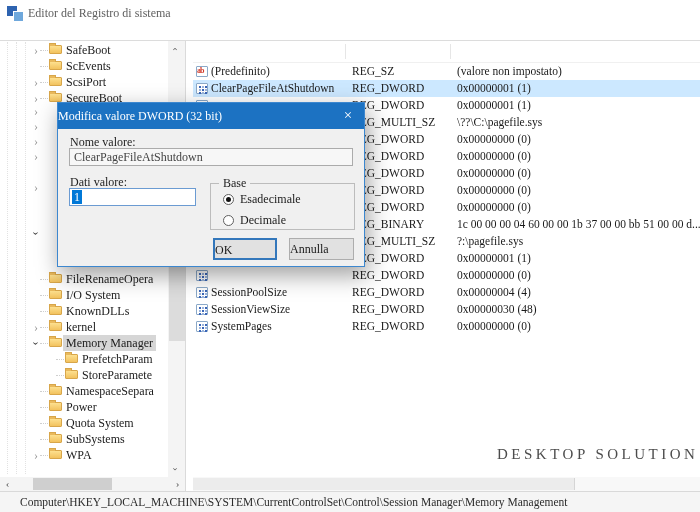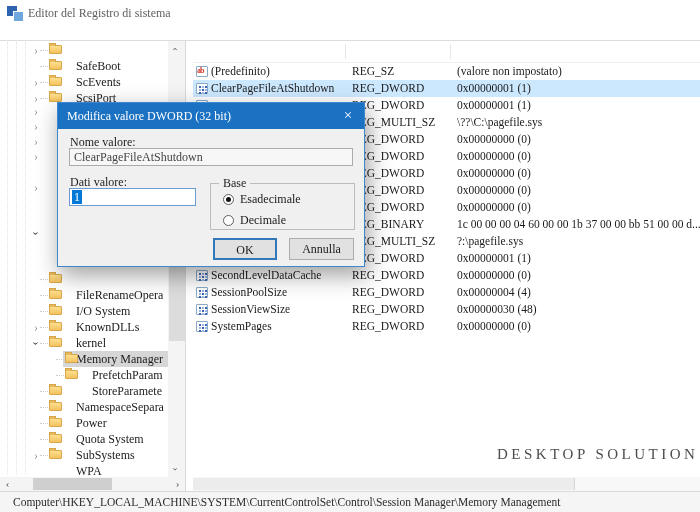--- a/index.html
+++ b/index.html
@@ -31,21 +31,21 @@
   .chev{position:absolute;top:0;width:10px;height:16px;text-align:center;}
   .chev::before{display:inline-block;font-size:12px;line-height:15px;color:#9a9a9a;}
   .chev.collapsed::before{content:"\203A";}
   .chev.expanded::before{content:"\203A";transform:rotate(90deg);color:#3f3f3f;}
   .trow.lv1 .chev{left:20px;} .trow.lv2 .chev{left:31px;} .trow.lv3 .chev{left:47px;}
   .folder{position:absolute;top:3px;width:13px;height:9px;background:linear-gradient(180deg,#fde08f,#f2c25e);
           border:1px solid #d8a64a;border-radius:1px;box-sizing:border-box;}
   .folder::before{content:"";position:absolute;left:-1px;top:-3px;width:5px;height:2px;background:#e9b95c;
           border:1px solid #d8a64a;border-bottom:none;}
   .trow.lv1 .folder{left:37px;} .trow.lv2 .folder{left:49px;} .trow.lv3 .folder{left:65px;}
-  .tlabel{position:absolute;top:16px;padding:0 13px;color:#1a1a1a;}
+  .tlabel{position:absolute;top:0;padding:0 3px;color:#1a1a1a;}
   .trow.lv1 .tlabel{left:51px;} .trow.lv2 .tlabel{left:63px;} .trow.lv3 .tlabel{left:79px;}
   .tlabel.selected{background:var(--tree-selection,#d6d6d6);}
   .stubchev{position:absolute;left:31px;width:10px;height:16px;text-align:center;}
   .stubchev::before{display:inline-block;font-size:12px;line-height:15px;color:#9a9a9a;}
   .stubchev.collapsed::before{content:"\203A";}
   .stubchev.expanded::before{content:"\203A";transform:rotate(90deg);color:#3f3f3f;}
 
   
   .vscroll{position:absolute;left:168px;top:0;width:18px;height:436px;background:#f4f4f4;}
   .varrow{position:absolute;left:0;width:18px;height:16px;text-align:center;color:#606060;font-size:11px;line-height:16px;}
@@ -77,45 +77,45 @@
   .rstrip{position:absolute;left:0;top:436px;width:507px;height:14px;background:#f8f8f8;}
   .rthumb{position:absolute;left:0;top:1px;width:381px;height:12px;background:#ececec;border-right:1px solid #d5d5d5;}
 
   
   .watermark{position:absolute;left:497px;top:446px;font-size:15px;letter-spacing:3.5px;color:#4c4c4c;
              font-weight:200;z-index:2;white-space:nowrap;}
 
   
   .statusbar{position:absolute;left:0;top:491px;width:700px;height:21px;background:#f5f5f5;
              border-top:1px solid #d9d9d9;box-sizing:border-box;line-height:20px;}
-  .statusbar span{margin-left:13px;font-size:11.5px;color:#2b2b2b;}
+  .statusbar span{margin-left:20px;font-size:11.5px;color:#2b2b2b;}
 
   
   .dialog{position:absolute;left:57px;top:102px;width:308px;height:165px;background:#f0f0f0;z-index:40;
           border:1px solid #3c87cf;box-sizing:border-box;box-shadow:3px 8px 22px rgba(0,0,0,.38);}
   .dlg-title{position:absolute;left:0;top:0;right:0;height:26px;background:var(--dialog-titlebar,#1c72c2);
-             color:#fff;line-height:26px;padding-left:9px;}
+             color:#fff;line-height:26px;}
   .dlg-close{position:absolute;right:0;top:0;width:32px;height:26px;text-align:center;line-height:24px;
              color:#fff;font-size:15px;}
   .dlg-body{position:absolute;left:0;top:26px;right:0;bottom:0;}
   .dlg-label{position:absolute;color:#222;}
   .lab-name{left:12px;top:6px;} .lab-data{left:12px;top:46px;}
   .fld-name{position:absolute;left:11px;top:19px;width:284px;height:18px;background:#f7f7f7;
             border:1px solid #ababab;box-sizing:border-box;line-height:16px;padding-left:4px;color:#444;}
   .fld-data{position:absolute;left:11px;top:59px;width:127px;height:18px;background:#fff;
             border:1px solid #6b9bd2;box-sizing:border-box;line-height:16px;padding-left:2px;}
   .fld-data .selval{background:var(--focus-blue,#0078d7);color:#fff;padding:0 2px;}
   .groupbox{position:absolute;left:152px;top:54px;width:145px;height:47px;border:1px solid #bcbcbc;box-sizing:border-box;}
   .grouplabel{position:absolute;left:8px;top:-8px;background:#f0f0f0;padding:0 4px;color:#222;}
   .radio{position:absolute;width:11px;height:11px;border:1px solid #5f5f5f;border-radius:50%;background:#fff;box-sizing:border-box;}
   .radio.checked::after{content:"";position:absolute;left:2px;top:2px;width:5px;height:5px;border-radius:50%;background:#111;}
   .r1{left:12px;top:10px;} .r2{left:12px;top:31px;}
   .rlabel{position:absolute;left:29px;color:#1a1a1a;}
   .rl1{top:8px;} .rl2{top:29px;}
-  .btn{position:absolute;top:109px;height:22px;background:#e1e1e1;text-align:center;line-height:20px;
+  .btn{position:absolute;top:109px;height:22px;background:#e1e1e1;line-height:20px;
        font-size:12px;color:#1a1a1a;box-sizing:border-box;}
   .btn.ok{left:155px;width:64px;border:2px solid #3377bb;}
   .btn.cancel{left:231px;width:65px;border:1px solid #adadad;}
 </style>
 </head>
 <body>
 
 <div class="app">
 
   <div class="titlebar">
@@ -328,21 +328,20 @@
           <span class="c-data">?:\pagefile.sys</span>
         </div>
         <div class="lrow">
           <span class="ic ic-dword"></span>
           <span class="c-name"></span>
           <span class="c-type">REG_DWORD</span>
           <span class="c-data">0x00000001 (1)</span>
         </div>
         <div class="lrow">
           <span class="ic ic-dword"></span>
-          <span class="c-name">SecondLevelDataCache</span>
           <span class="c-type">REG_DWORD</span>
           <span class="c-data">0x00000000 (0)</span>
         </div>
         <div class="lrow">
           <span class="ic ic-dword"></span>
           <span class="c-name">SessionPoolSize</span>
           <span class="c-type">REG_DWORD</span>
           <span class="c-data">0x00000004 (4)</span>
         </div>
         <div class="lrow">

